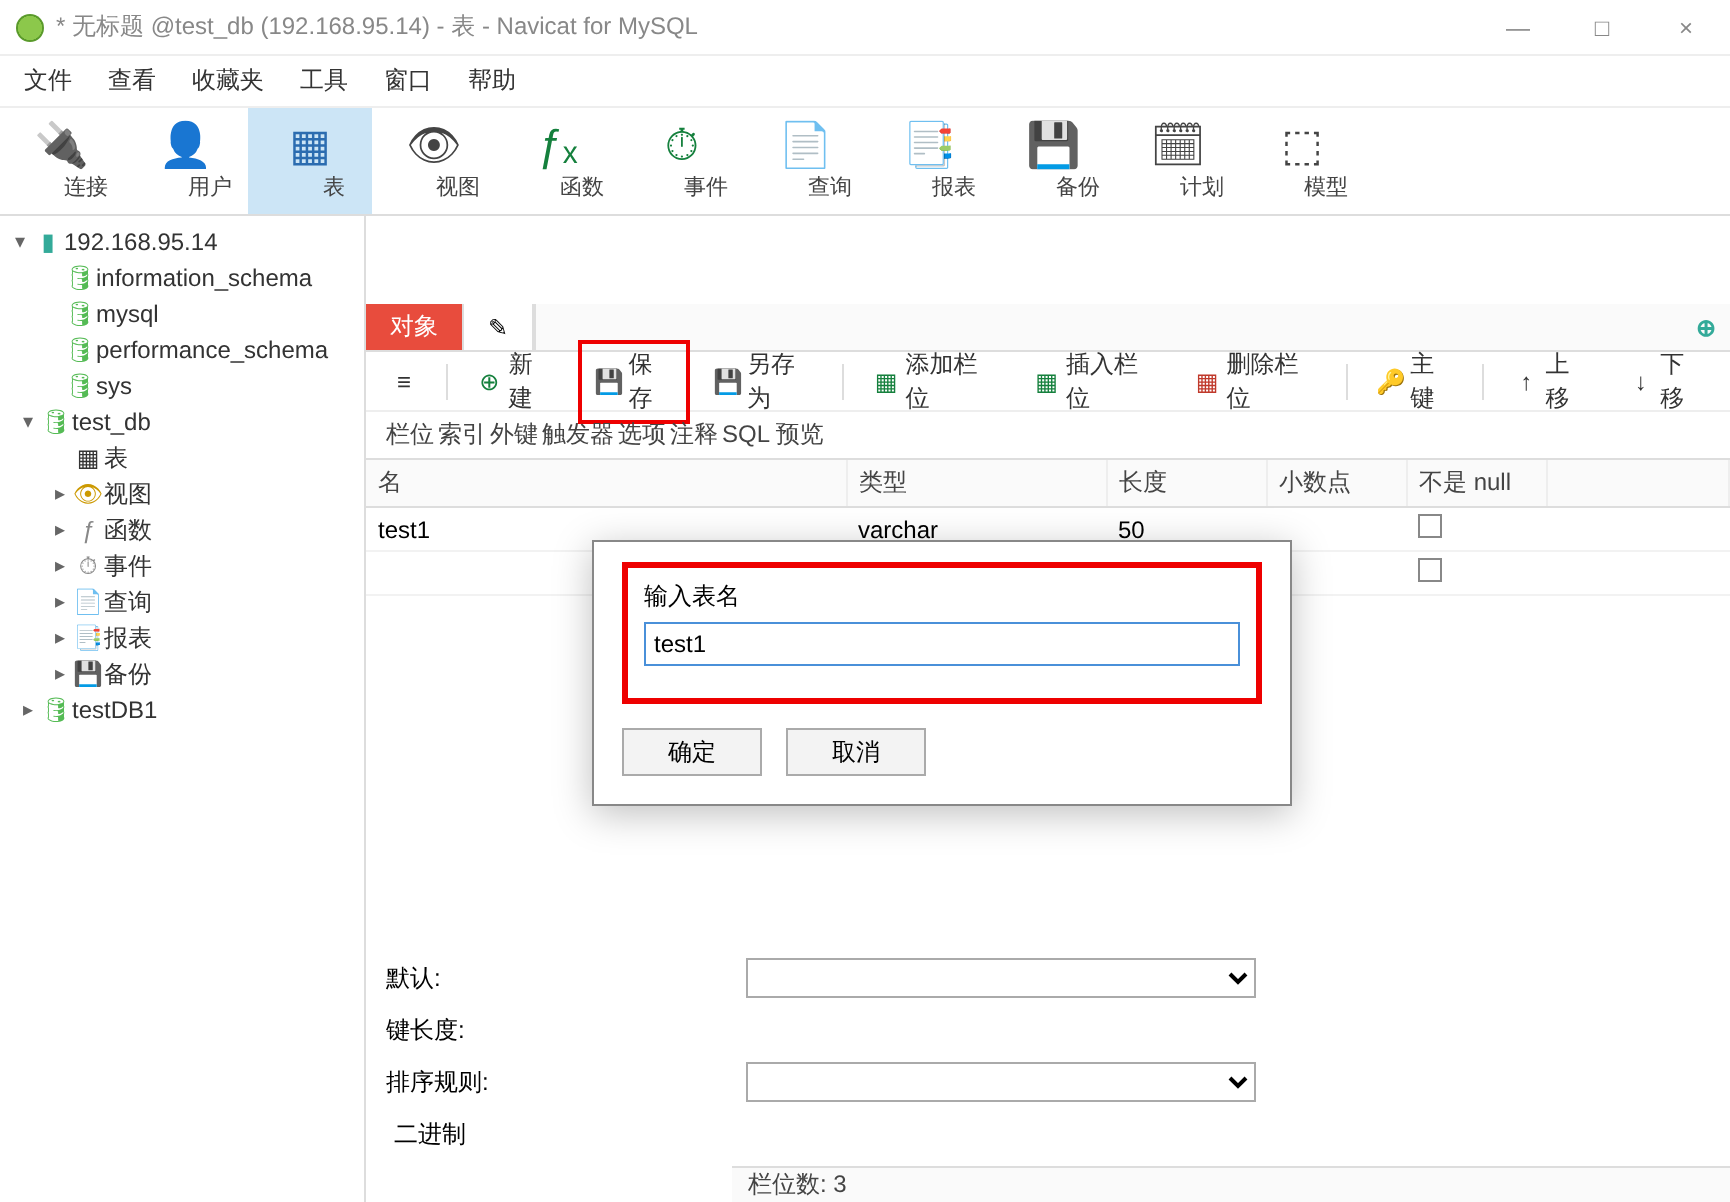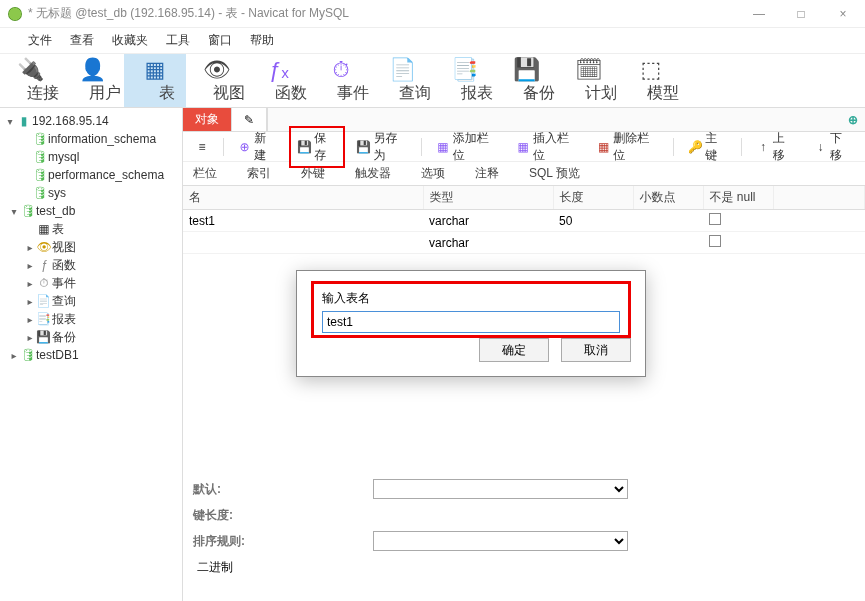--- a/index.html
+++ b/index.html
@@ -6,28 +6,28 @@
 body { background: #fff; width: 865px; height: 601px; overflow: hidden; position: relative; }
 
 
 .titlebar { height: 28px; display: flex; align-items: center; padding: 0 8px; background: #fff; border-bottom: 1px solid #eee; }
 .titlebar .appicon { width: 14px; height: 14px; margin-right: 6px; border-radius: 7px; background: radial-gradient(circle,#8cc84b 60%,#5a9a2b 62%); }
 .titlebar .title { color: #888; flex: 1; }
 .titlebar .winbtns { display: flex; gap: 14px; color: #888; font-size: 14px; }
 .titlebar .winbtns span { width: 28px; text-align: center; }
 
 
-.menubar { height: 26px; display: flex; align-items: center; gap: 18px; padding: 0 28px; color: #333; border-bottom: 1px solid #eee; }
+.menubar { height: 26px; display: flex; align-items: center; gap: 18px; padding: 0 12px; color: #333; border-bottom: 1px solid #eee; }
 
 
 .maintoolbar { height: 54px; display: flex; align-items: stretch; border-bottom: 1px solid #ddd; background: #fff; }
 .tbtn { width: 62px; display: flex; flex-direction: column; align-items: center; justify-content: center; color: #444; }
 .tbtn.active { background: #cce5f6; }
 .tbtn .ticon { font-size: 22px; height: 26px; display: flex; align-items: center; }
-.tbtn .tlbl { font-size: 16px; margin-left: 24px; }
+.tbtn .tlbl { font-size: 11px; margin-left: 24px; }
 
 
 .body { display: flex; height: calc(601px - 28px - 26px - 54px); }
 
 
 .tree { width: 183px; border-right: 1px solid #ddd; padding: 4px 0; overflow: hidden; color: #333; }
 .tree .node { display: flex; align-items: center; height: 18px; padding-left: 4px; }
 .tree .ind { display: inline-block; }
 .tree .tw { width: 12px; text-align: center; color: #666; font-size: 10px; }
 .tree .ic { width: 16px; text-align: center; }
@@ -35,71 +35,71 @@
 .tree .ic.db { color: #5b5; }
 .tree .ic.tbl { color: #333; }
 .tree .ic.vw { color: #c90; }
 .tree .ic.fn { color: #888; font-style: italic; }
 .tree .ic.ev { color: #888; }
 .tree .ic.qr { color: #888; }
 .tree .ic.rp { color: #888; }
 .tree .ic.bk { color: #888; }
 
 
-.right { flex: 1; display: flex; flex-direction: column; position: relative; }
+.right { flex: 1; display: flex; flex-direction: column; position: relative; margin-top: 44px; }
 
 
 .tabs { height: 24px; display: flex; align-items: stretch; border-bottom: 1px solid #ddd; background: #fafafa; }
 .tabs .tab { padding: 0 12px; display: flex; align-items: center; gap: 4px; border-right: 1px solid #ddd; }
 .tabs .tab.objects { background: #e84c3d; color: #fff; }
 .tabs .tab.editor { background: #fff; }
 .tabs .spacer { flex: 1; border-left: 1px solid #ddd; }
 .tabs .plus { width: 24px; display: flex; align-items: center; justify-content: center; color: #3a9; font-weight: bold; }
 
 
 .etoolbar { height: 30px; display: flex; align-items: center; gap: 6px; padding: 0 6px; border-bottom: 1px solid #eee; }
 .etoolbar .ebtn { display: flex; align-items: center; gap: 3px; padding: 2px 6px; color: #333; }
 .etoolbar .ebtn .eic { width: 14px; text-align: center; }
 .etoolbar .sep { width: 1px; height: 18px; background: #ddd; margin: 0 2px; }
 .red-box { border: 2px solid #e00; padding: 1px 4px; }
 
 
-.subtabs { height: 24px; display: flex; align-items: center; gap: 30px; padding: 0 10px; border-bottom: 1px solid #ddd; color: #444; }
+.subtabs { height: 24px; display: flex; align-items: center; gap: 2px; padding: 0 10px; border-bottom: 1px solid #ddd; color: #444; }
 
 
 .grid { flex: 0 0 auto; }
 .grid table { width: 100%; border-collapse: collapse; }
 .grid th { text-align: left; font-weight: normal; color: #444; background: #fafafa; border-bottom: 1px solid #ddd; border-right: 1px solid #eee; padding: 3px 6px; height: 20px; }
 .grid td { padding: 3px 6px; height: 20px; border-bottom: 1px solid #f2f2f2; }
 .grid .chk { width: 12px; height: 12px; border: 1px solid #888; display: inline-block; }
 
 
 .bottomarea { position: absolute; left: 0; right: 0; bottom: 14px; padding: 6px 10px; }
 .bottomarea .frow { display: flex; align-items: center; height: 24px; margin-bottom: 2px; }
-.bottomarea .flabel { width: 180px; color: #737373; font-weight: bold; }
+.bottomarea .flabel { width: 180px; color: #000000; }
 .bottomarea select, .bottomarea .combo { width: 255px; height: 20px; border: 1px solid #aaa; background: #fff; }
 .bottomarea .dots { width: 22px; height: 20px; border: 1px solid #aaa; margin-left: 4px; text-align: center; line-height: 16px; }
 .bottomarea .chkrow { display: flex; align-items: center; gap: 4px; }
 
 
 .statusbar { position: absolute; left: 183px; right: 0; bottom: 0; height: 18px; border-top: 1px solid #ddd; padding: 0 8px; display: flex; align-items: center; color: #444; background: #fafafa; }
 
 
 .modal { position: absolute; left: 296px; top: 270px; width: 350px; background: #fff; border: 1px solid #888; box-shadow: 0 4px 18px rgba(0,0,0,.25); }
 .modal .mtitle { height: 26px; display: flex; align-items: center; padding: 0 8px; border-bottom: 1px solid #eee; }
 .modal .mtitle .mx { margin-left: auto; font-size: 13px; }
 .modal .mbody { padding: 10px 14px 14px; }
-.modal .mred { border: 3px solid #e00; padding: 6px 8px 2px; }
+.modal .mred { border: 3px solid #e00; padding: 6px 8px 16px; }
 .modal .mlabel { margin-bottom: 4px; }
 .modal .minput { width: 100%; height: 22px; border: 1px solid #4a90d9; padding: 0 4px; outline: none; }
-.modal .mbtns { display: flex; justify-content: flex-end; gap: 12px; }
+.modal .mbtns { display: flex; justify-content: flex-start; gap: 12px; margin-top: 12px; }
 .modal .mbtns button { width: 70px; height: 24px; background: #f3f3f3; border: 1px solid #aaa; }
 
 
-.ic-green { color: #8b5cf6; }
+.ic-green { color: #15803d; }
 .ic-orange { color: #d07a00; }
 .ic-red { color: #c0392b; }
 .ic-key { color: #d4a60a; }
 </style>
 </head>
 <body>
 
 <div class="titlebar">
   <span class="appicon"></span>
   <span class="title">* 无标题 @test_db (192.168.95.14) - 表 - Navicat for MySQL</span>
@@ -367,20 +367,23 @@
       <div class="frow">
           <span class="flabel">排序规则:</span>
           <select class="combo"></select>
         </div>
       <div class="frow chkrow">
           <span class="chk"></span>
           <span>二进制</span>
         </div>
     </div>
 
+    <div class="statusbar">
+        <span>栏位数: 3</span>
+      </div>
   </div>
 </div>
 
 <div class="modal">
   <div class="mbody">
     <div class="mred">
       <div class="mlabel">输入表名</div>
       <input class="minput" value="test1" style="">
     </div>
     <div class="mbtns">

